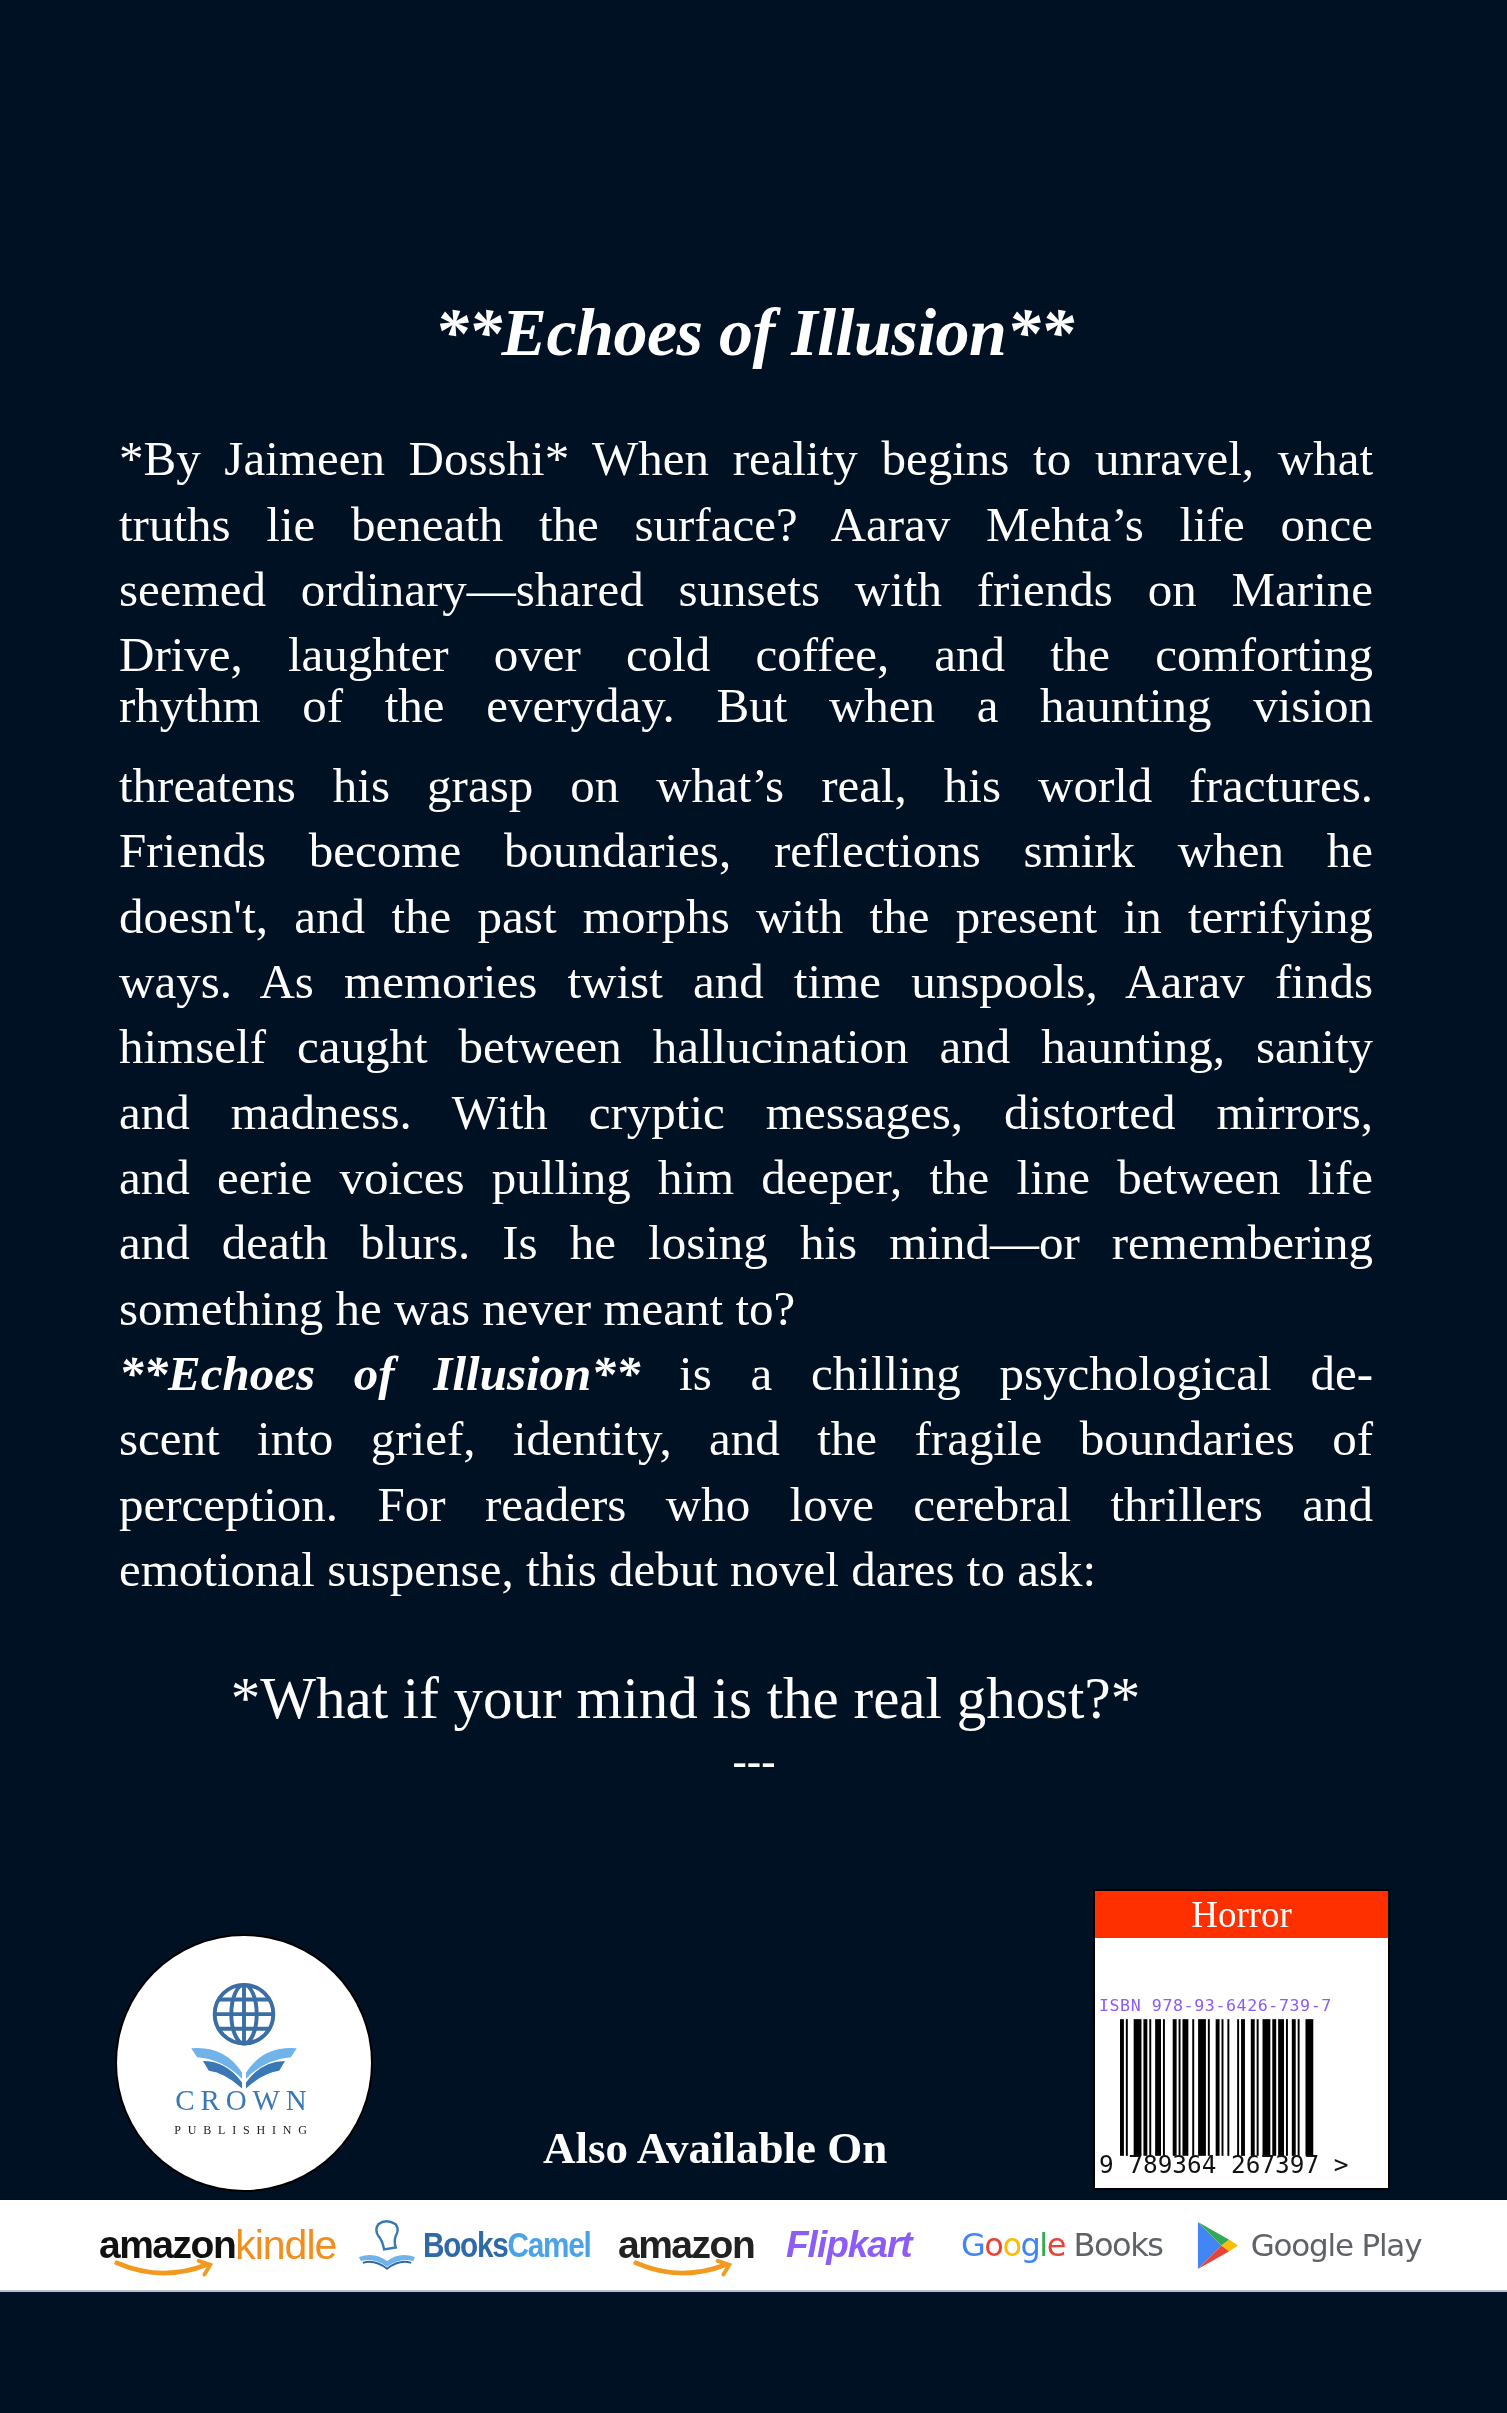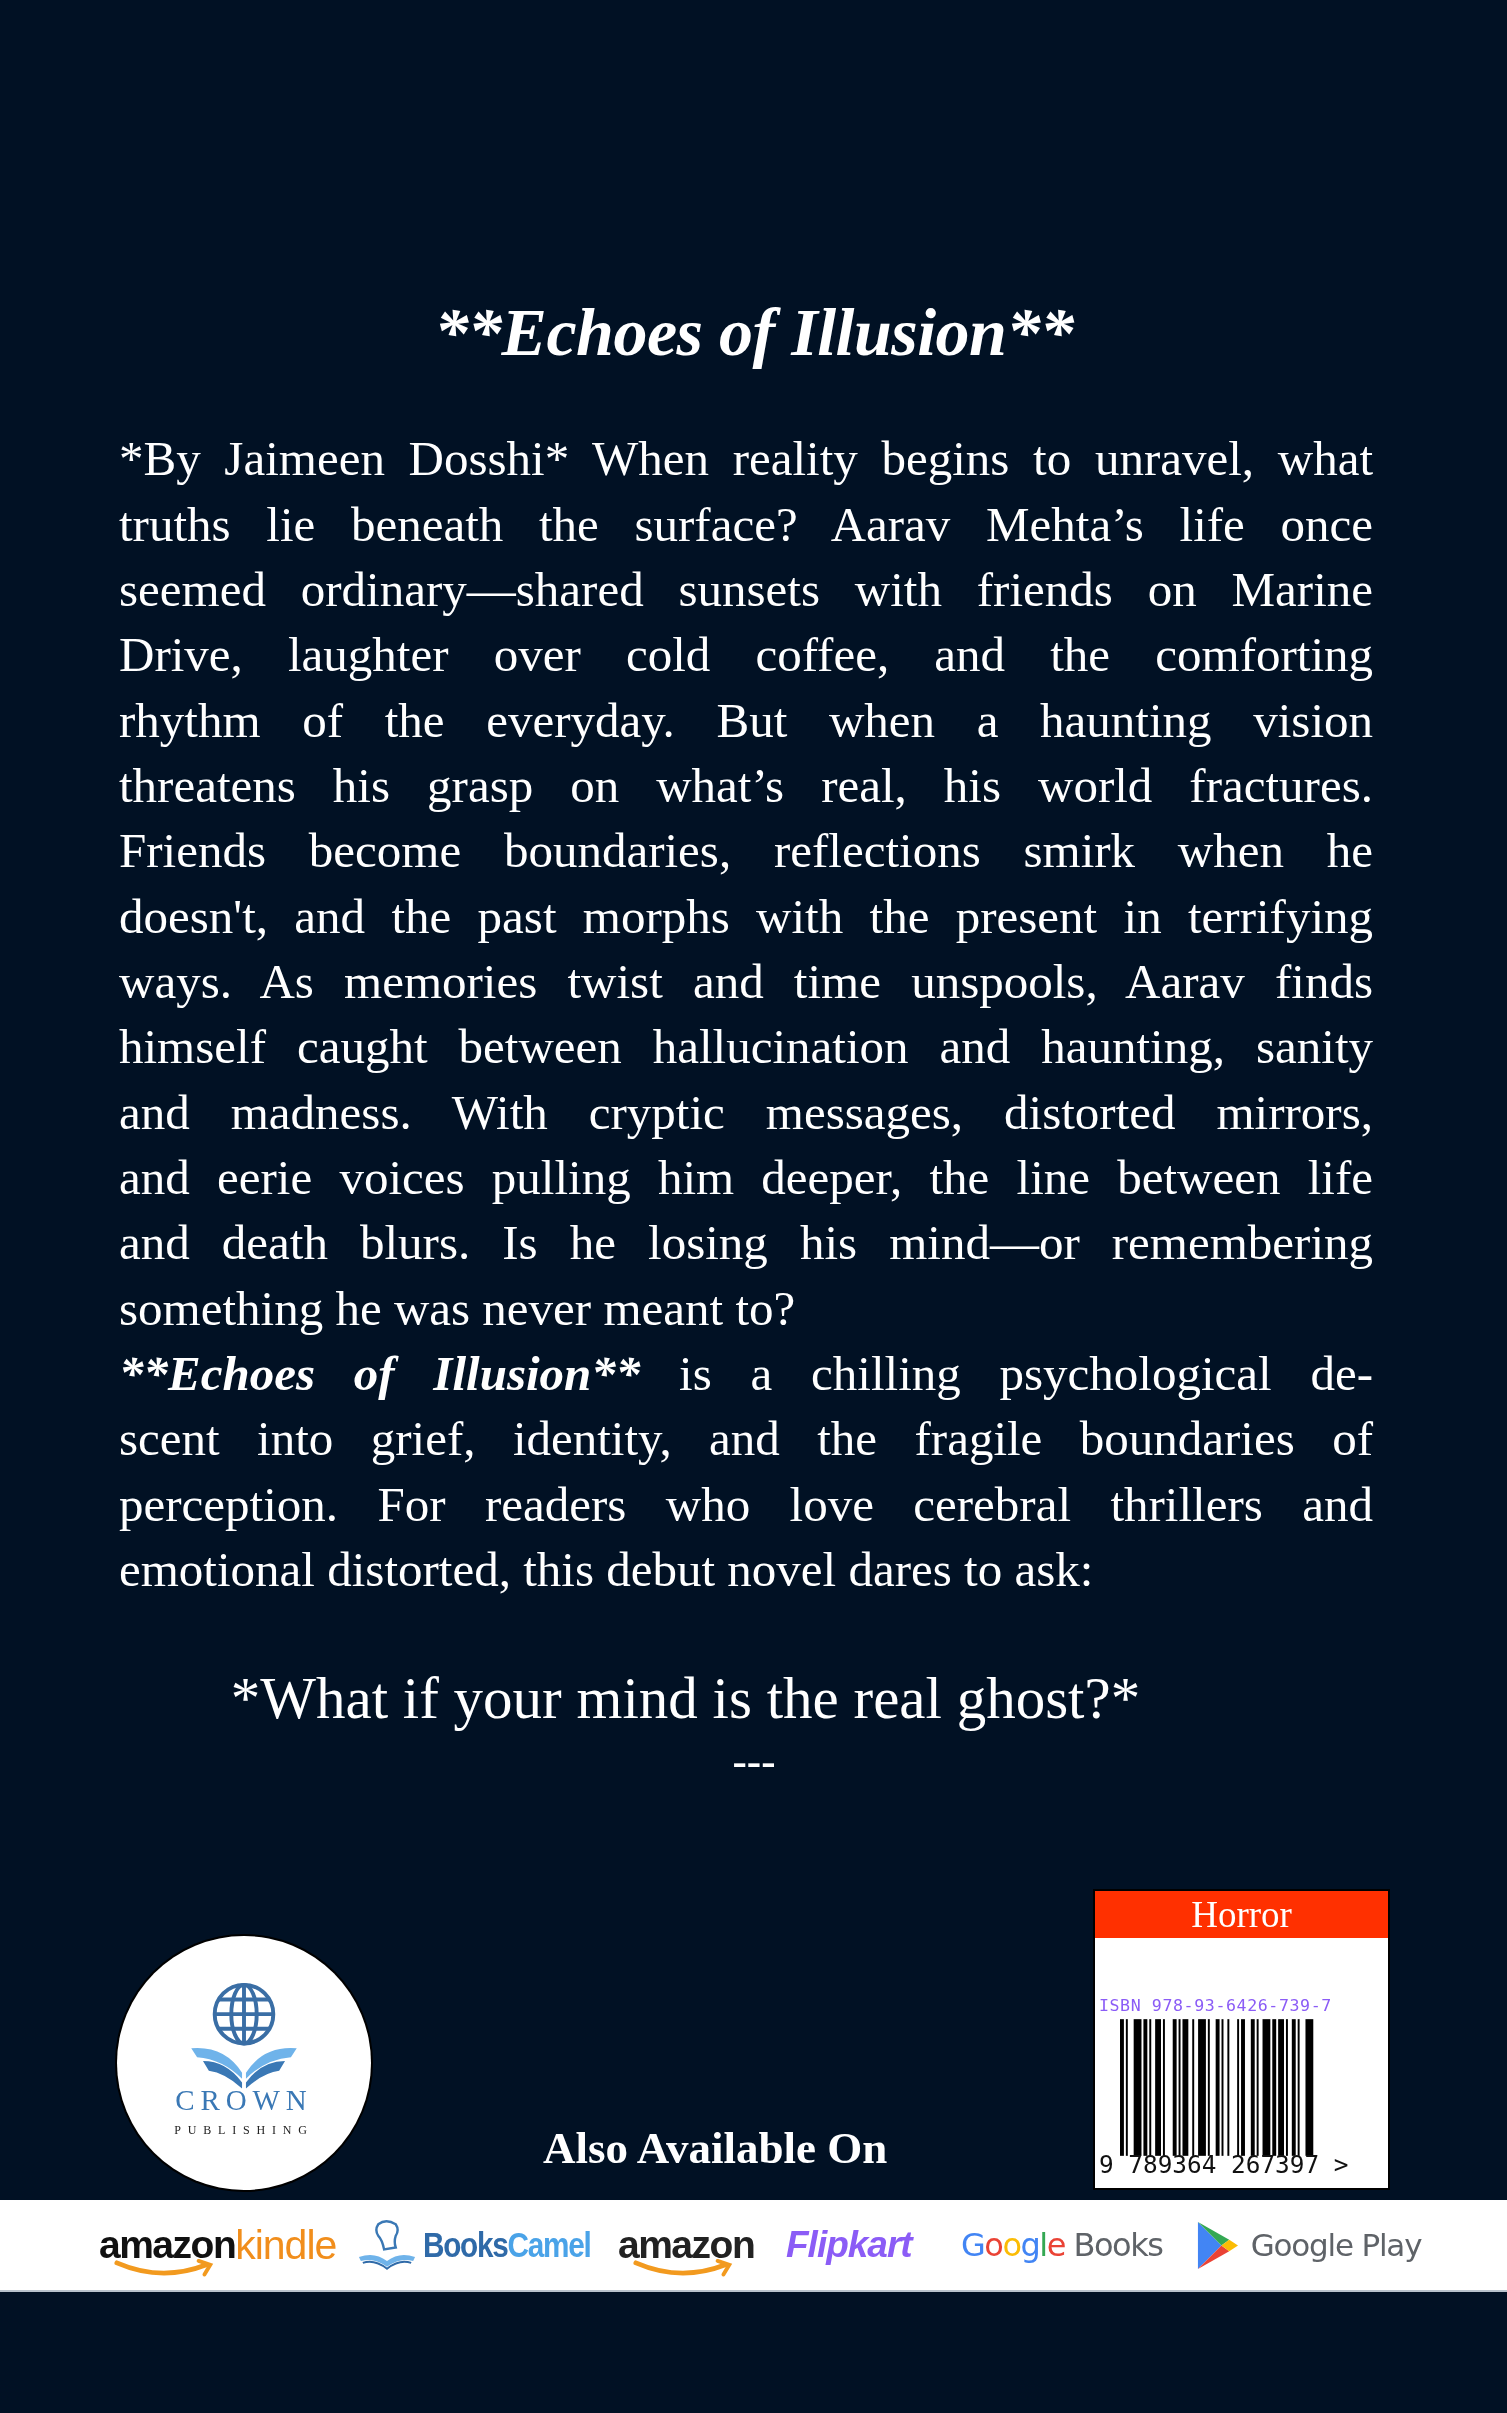--- a/index.html
+++ b/index.html
@@ -87,34 +87,34 @@
 </head>
 <body>
 
 <div class="title">**Echoes of Illusion**</div>
 
 <div class="body-text" id="blurb">
     <div class="line" style="top: 426px;">*By Jaimeen Dosshi* When reality begins to unravel, what</div>
     <div class="line" style="top: 492px;">truths lie beneath the surface? Aarav Mehta’s life once</div>
     <div class="line" style="top: 557px;">seemed ordinary—shared sunsets with friends on Marine</div>
     <div class="line" style="top: 622px;">Drive, laughter over cold coffee, and the comforting</div>
-    <div class="line" style="top: 688px;">rhythm of the everyday. But when a haunting vision</div>
+    <div class="line" style="top: 673px;">rhythm of the everyday. But when a haunting vision</div>
     <div class="line" style="top: 753px;">threatens his grasp on what’s real, his world fractures.</div>
     <div class="line" style="top: 818px;">Friends become boundaries, reflections smirk when he</div>
     <div class="line" style="top: 884px;">doesn't, and the past morphs with the present in terrifying</div>
     <div class="line" style="top: 949px;">ways. As memories twist and time unspools, Aarav finds</div>
     <div class="line" style="top: 1014px;">himself caught between hallucination and haunting, sanity</div>
     <div class="line" style="top: 1080px;">and madness. With cryptic messages, distorted mirrors,</div>
     <div class="line" style="top: 1145px;">and eerie voices pulling him deeper, the line between life</div>
     <div class="line" style="top: 1210px;">and death blurs. Is he losing his mind—or remembering</div>
     <div class="line last" style="top: 1276px;">something he was never meant to?</div>
     <div class="line" style="top: 1341px;"><span class="bi">**Echoes of Illusion**</span><span> is a chilling psychological de-</span></div>
     <div class="line" style="top: 1406px;">scent into grief, identity, and the fragile boundaries of</div>
     <div class="line" style="top: 1472px;">perception. For readers who love cerebral thrillers and</div>
-    <div class="line last" style="top: 1537px;">emotional distorted, this debut novel dares to ask:</div>
+    <div class="line last" style="top: 1537px;">emotional suspense, this debut novel dares to ask:</div>
   </div>
 
 <div class="quote">*What if your mind is the real ghost?*</div>
 <div class="dashes">---</div>
 
 <div class="publisher">
   <svg width="254" height="254" viewBox="0 0 260 260">
     <g fill="none" stroke="#3a6ea5" stroke-width="4">
       <circle cx="130" cy="80" r="30"></circle>
       <ellipse cx="130" cy="80" rx="13" ry="30"></ellipse>

